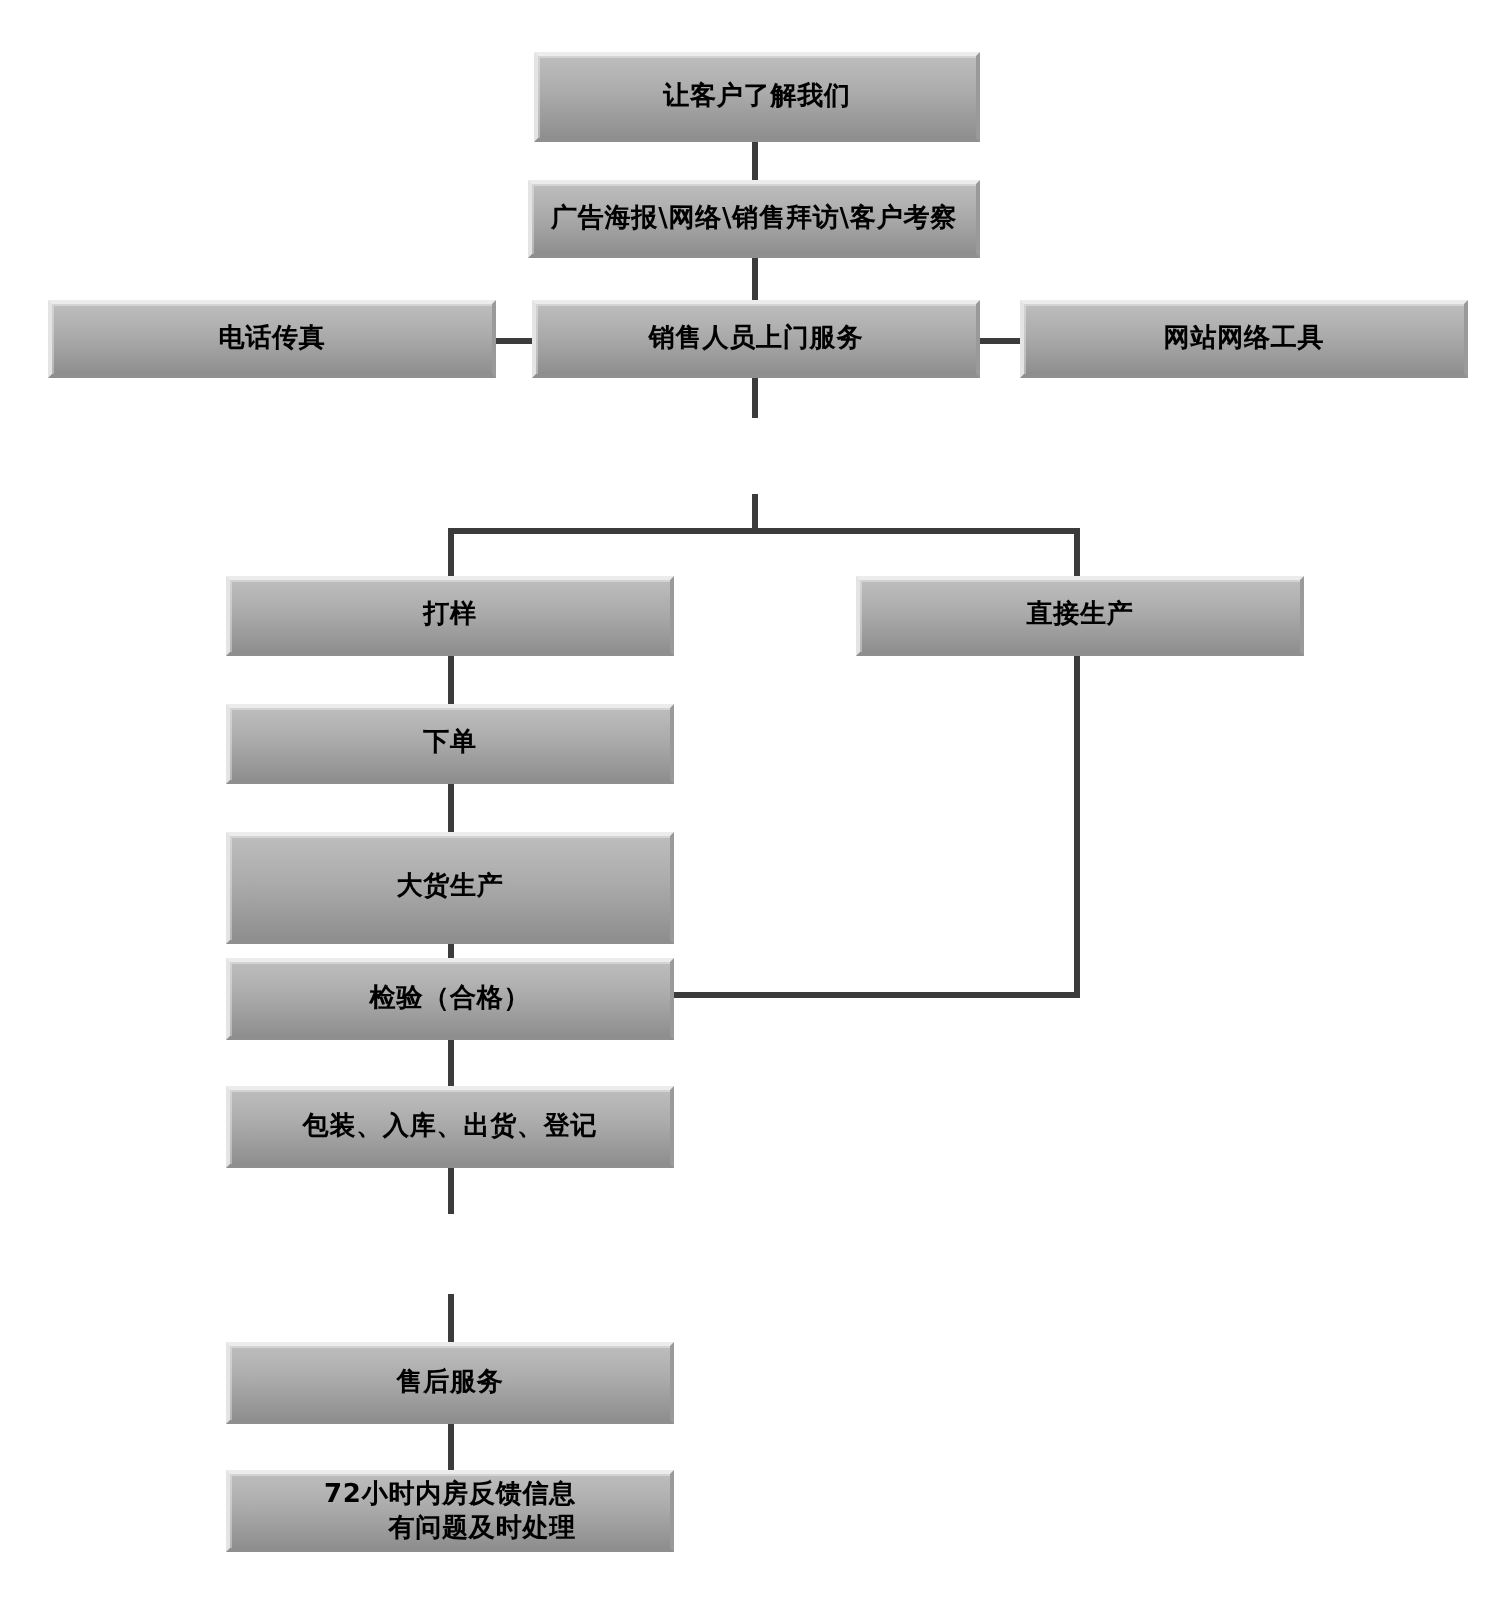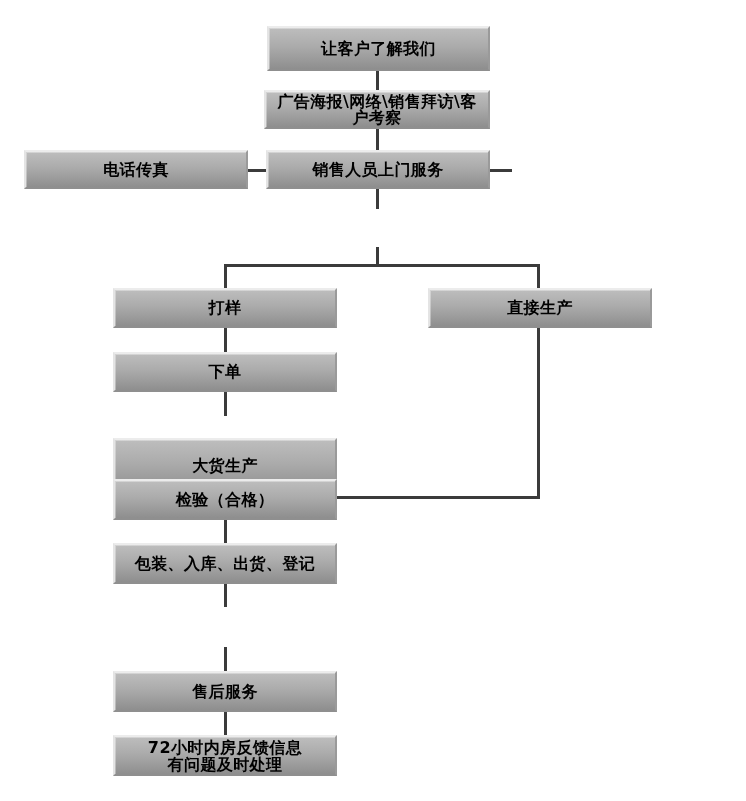--- a/index.html
+++ b/index.html
@@ -27,24 +27,24 @@
     border-bottom: 2px solid #8f8f8f;
     background: linear-gradient(to bottom,
                 #bdbdbd 0%,
                 #b6b6b6 18%,
                 #ababab 45%,
                 #9d9d9d 72%,
                 #8e8e8e 100%);
     display: flex;
     align-items: center;
     justify-content: center;
-    text-align: center;
+    text-align: right;
     color: #000000;
     font-weight: bold;
-    font-size: 16px;
+    font-size: 13px;
     line-height: 16px;
     letter-spacing: 0.4px;
     box-shadow: inset 1px 1px 0 rgba(255,255,255,0.35);
     z-index: 2;
   }
   .node .label {
     display: block;
     white-space: pre-line;
     padding: 0 4px;
   }
@@ -110,35 +110,38 @@
   </div>
 
   <div class="node" style="left:24px; top:150px; width:224px; height:39px;">
     <span class="label">电话传真</span>
   </div>
 
   <div class="node" style="left:266px; top:150px; width:224px; height:39px;">
     <span class="label">销售人员上门服务</span>
   </div>
 
+  <div class="node" style="left:510px; top:150px; width:224px; height:39px;">
+    <span class="label">网站网络工具</span>
+  </div>
 
 
   <div class="node" style="left:113px; top:288px; width:224px; height:40px;">
     <span class="label">打样</span>
   </div>
 
   <div class="node" style="left:113px; top:352px; width:224px; height:40px;">
     <span class="label">下单</span>
   </div>
 
   <div class="node" style="left:428px; top:288px; width:224px; height:40px;">
     <span class="label">直接生产</span>
   </div>
 
-  <div class="node" style="left:113px; top:438px; width:224px; height:56px;">
+  <div class="node" style="left:113px; top:416px; width:224px; height:56px;">
     <span class="label">大货生产</span>
   </div>
 
   <div class="node" style="left:113px; top:479px; width:224px; height:41px;">
     <span class="label">检验（合格）</span>
   </div>
 
   <div class="node" style="left:113px; top:543px; width:224px; height:41px;">
     <span class="label">包装、入库、出货、登记</span>
   </div>

